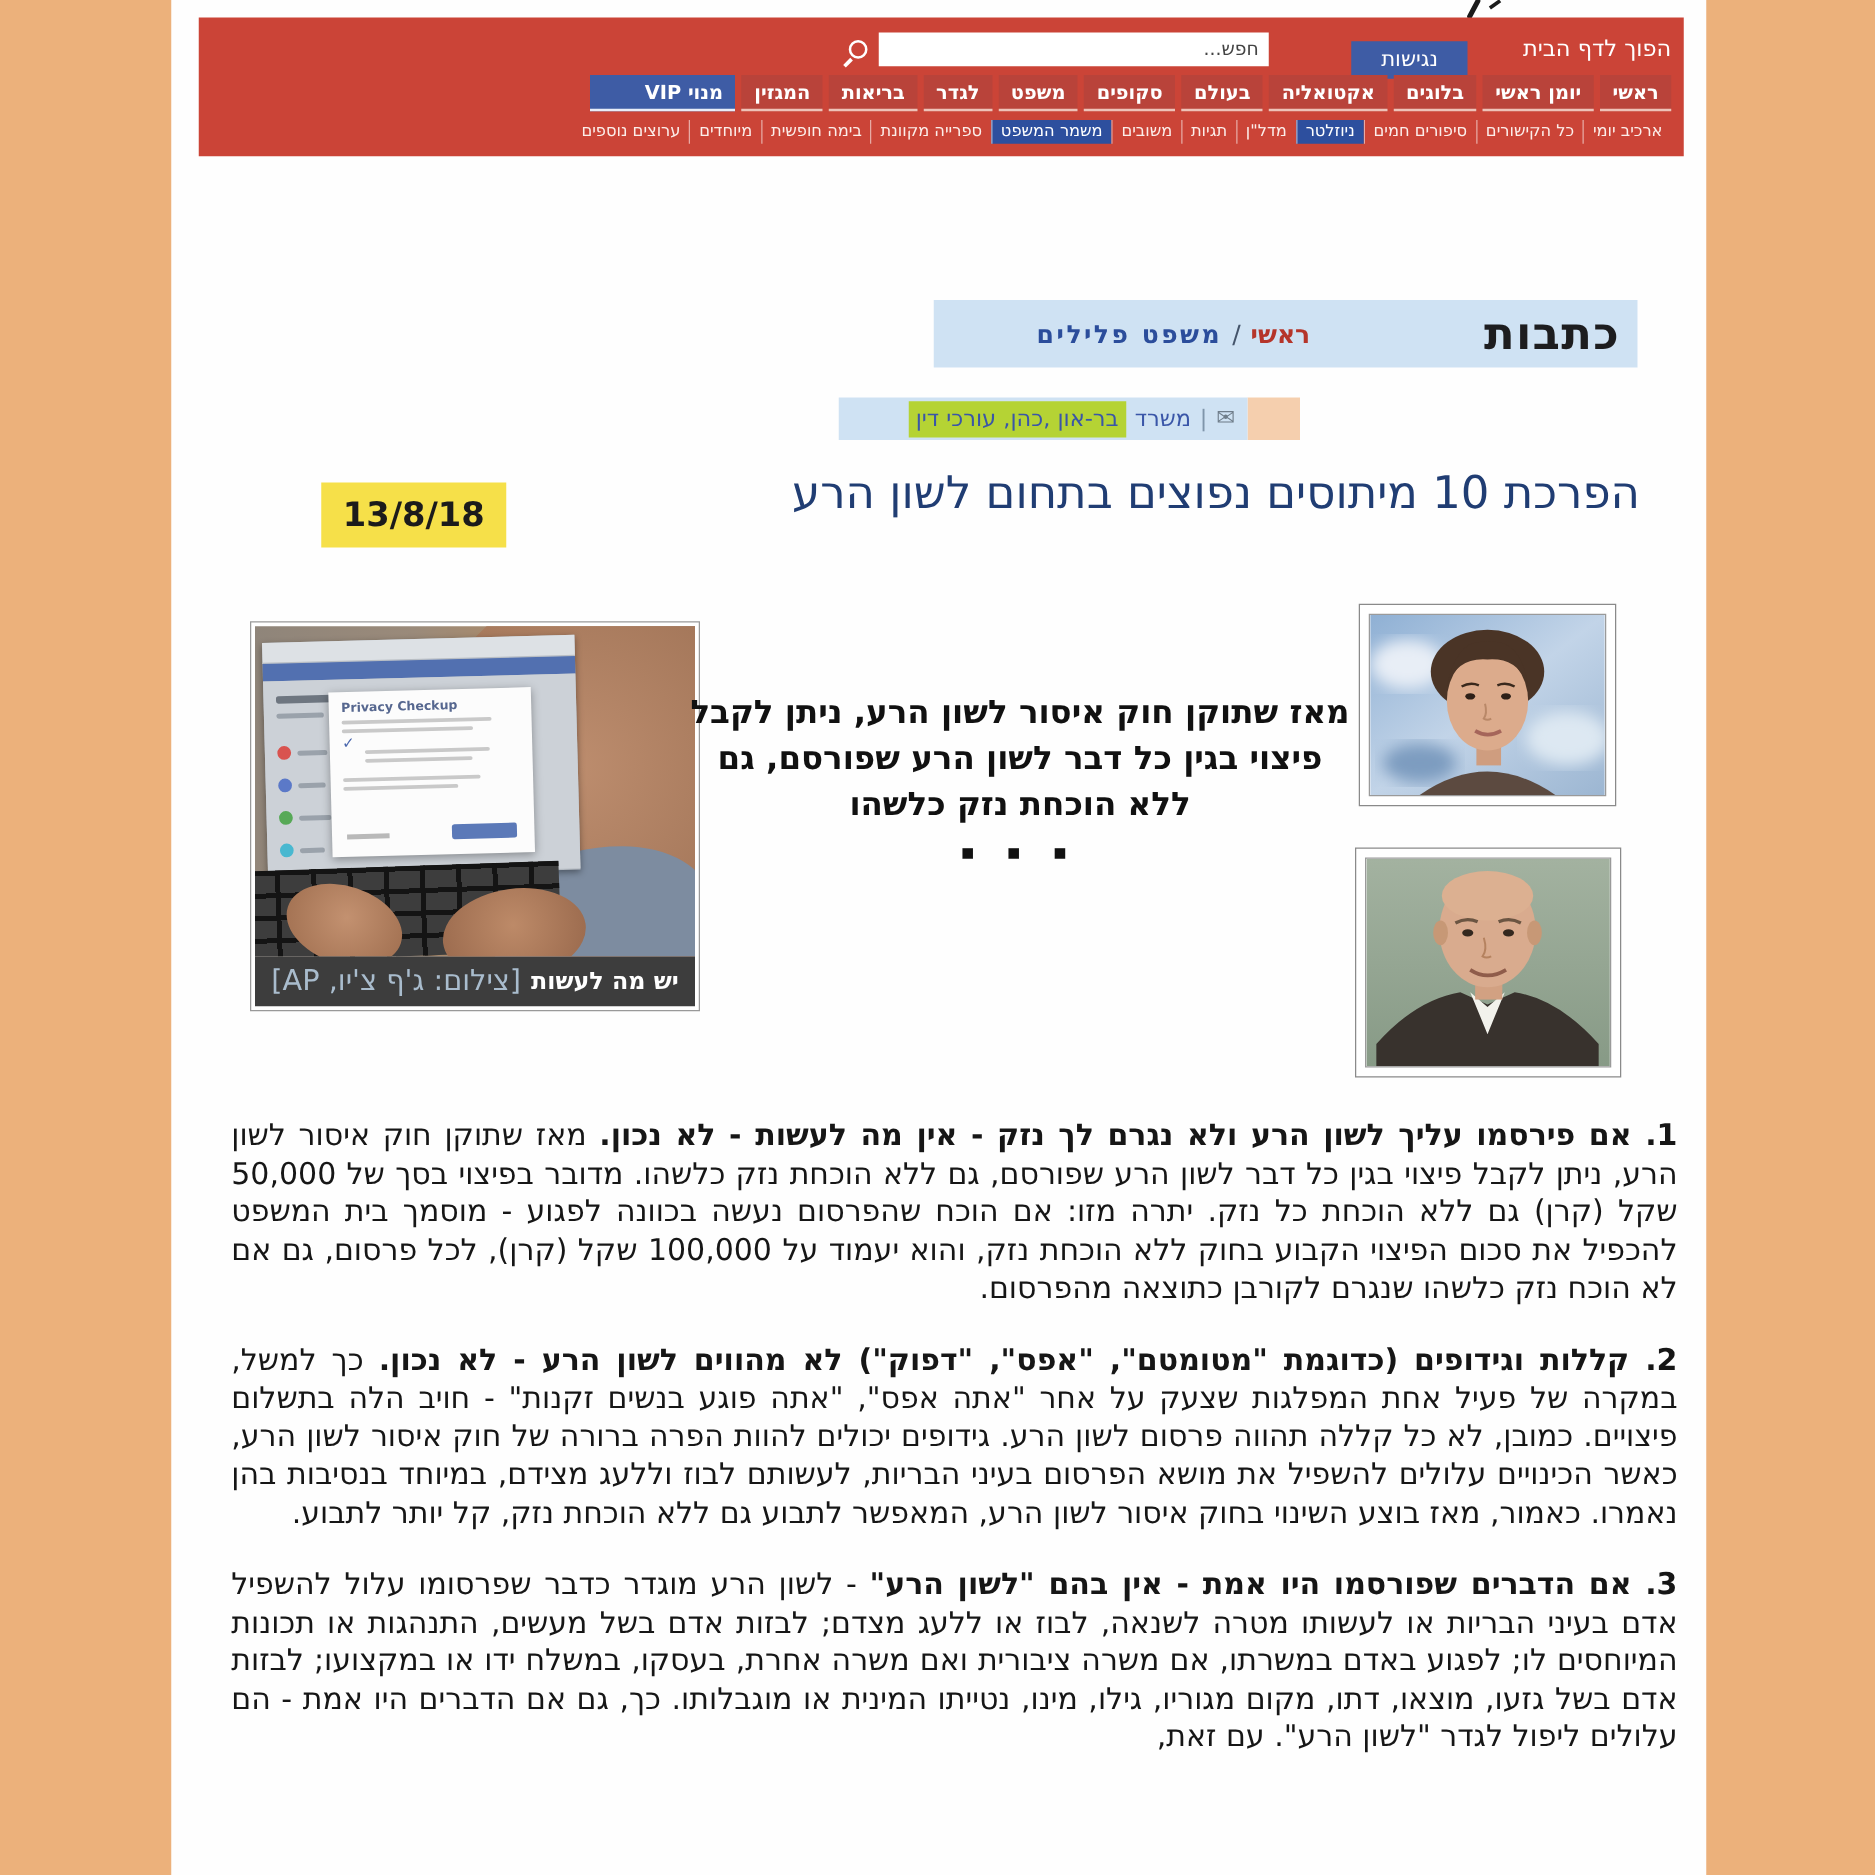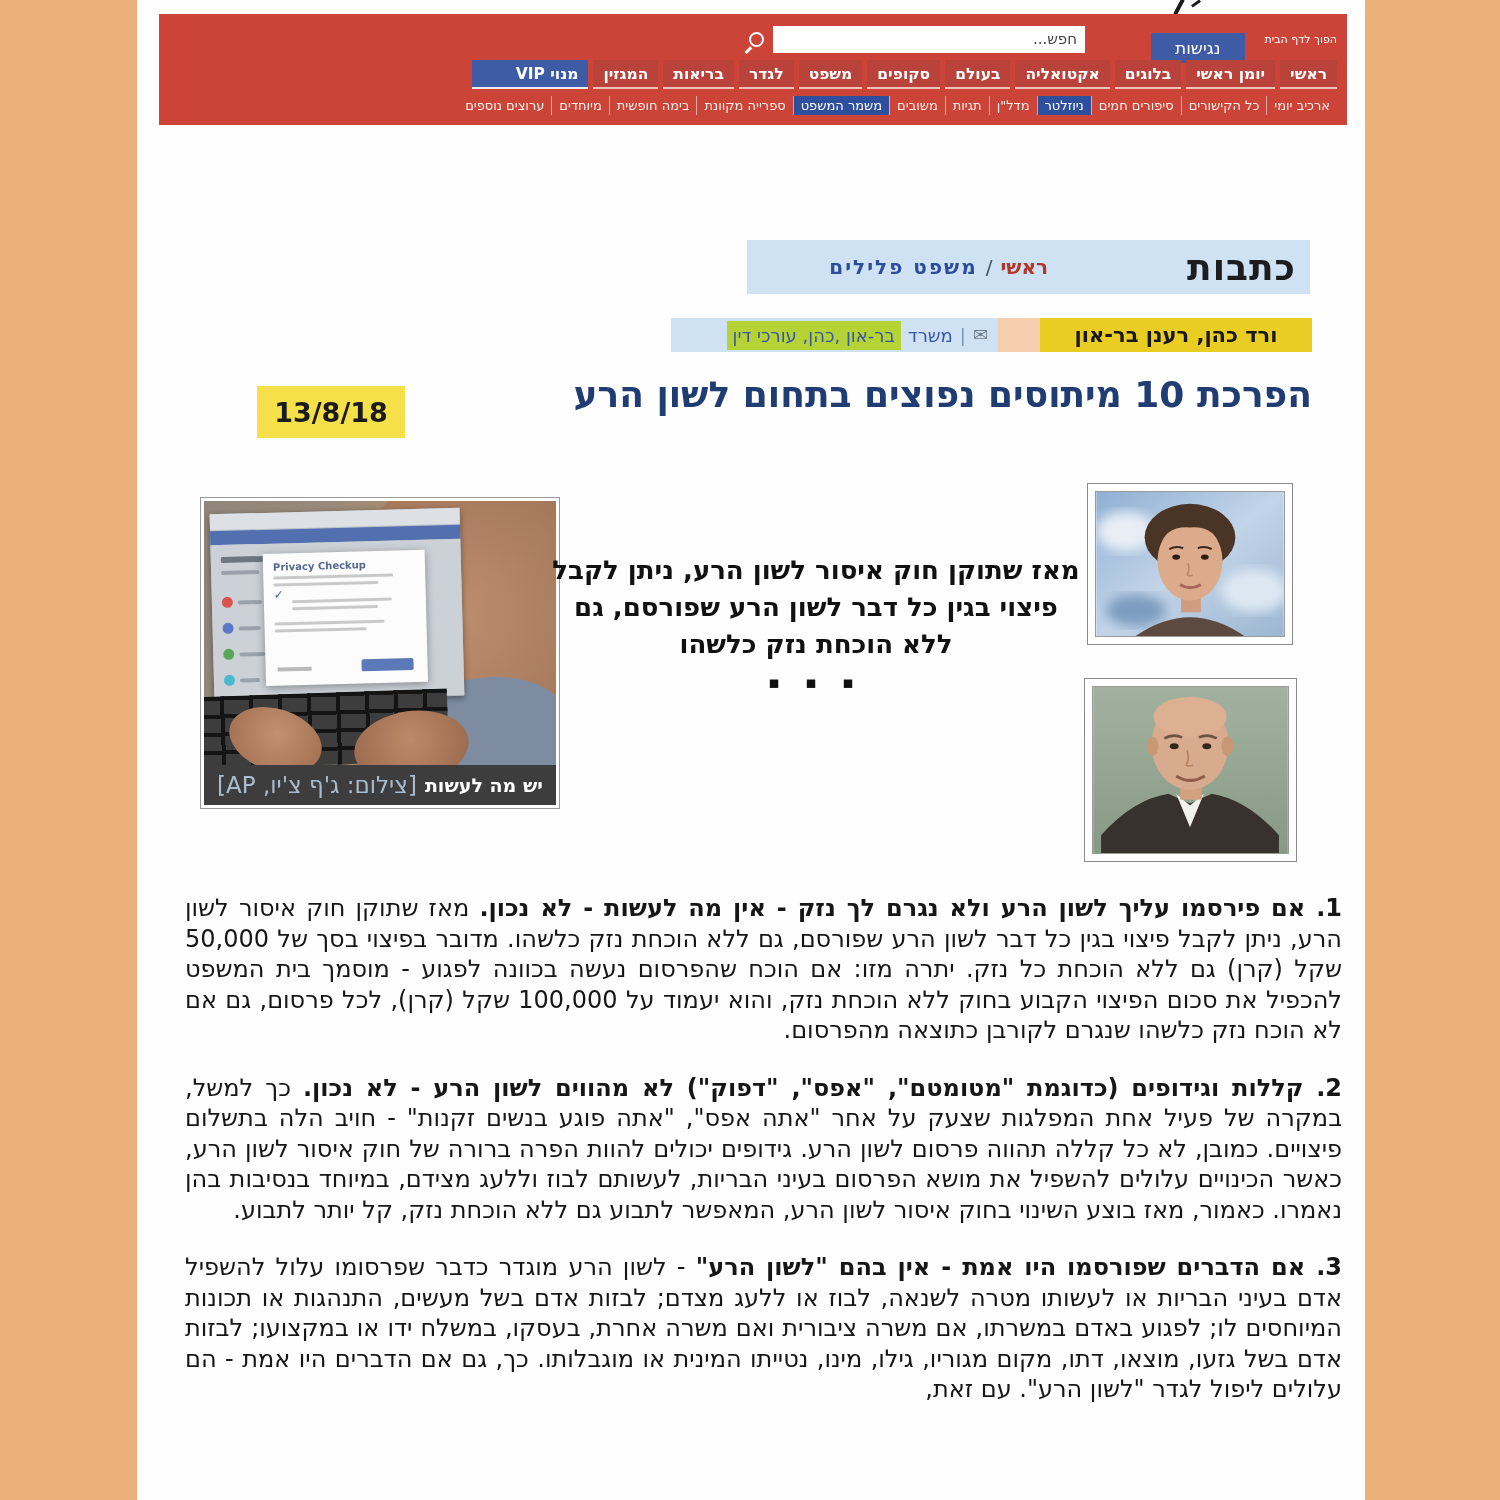--- a/index.html
+++ b/index.html
@@ -27,21 +27,21 @@
     width:243px; height:111px; background:#c74238; flex:0 0 auto;
     display:flex; flex-direction:column; align-items:center; justify-content:center;
     position:relative;
   }
   .logo-sep { position:absolute; left:0; top:16px; width:1px; height:28px; background:rgba(255,255,255,.75); }
   .logo-title { font-family:"DejaVu Serif", serif; font-weight:bold; font-size:52px;
     color:#fff; letter-spacing:1px; line-height:1; direction:ltr;}
   .logo-subtitle { font-size:23px; font-weight:bold; color:#fff; margin-top:2px; }
   .header-main { flex:1 1 auto; padding:7px 10px 0 6px; display:flex; flex-direction:column; }
   .top-row { display:flex; align-items:center; height:36px; }
-  .home-link { font-size:11px; color:#fff; margin-left:20px; cursor:pointer; white-space:nowrap;}
+  .home-link { font-size:18px; color:#fff; margin-left:44px; cursor:pointer; white-space:nowrap;}
   .access-btn { background:#3e5ca5; color:#fff; font-size:17px; padding:5px 24px;
     margin-left:66px; cursor:pointer; white-space:nowrap;margin-top:17px;}
   .search-wrap { display:flex; align-items:center; }
   .search-input { width:312px; height:27px; border:none; background:#fff; padding:0 8px;
     font-size:15px; font-family:"DejaVu Sans",sans-serif; direction:rtl; color:#333;}
   .search-input::placeholder { color:#444; }
   .search-icon { width:15px; height:15px; border:2.5px solid #fff; border-radius:50%;
     position:relative; margin-right:9px; display:inline-block;}
   .search-icon::after { content:""; position:absolute; width:2.5px; height:8px; background:#fff;
     left:-4px; top:12px; transform:rotate(45deg); }
@@ -73,21 +73,21 @@
   .envelope { color:#6f7d8a; font-size:18px; cursor:pointer; line-height:1;}
   .byline-sep { color:#7f95aa; }
   .office-prefix { color:#3a56a8; white-space:nowrap; cursor:pointer;}
   .office-hl { background:#b5d334; color:#3a56a8; padding:4px 6px; white-space:nowrap; cursor:pointer;}
 
   
   .date-box { position:absolute; left:120px; top:347px; width:148px; height:52px;
     background:#f6e049; display:flex; align-items:center; justify-content:center;
     font-size:27px; font-weight:bold; color:#1b1b1b; direction:ltr;margin-top:39px;}
   .headline { position:absolute; right:53px; top:374px; width:860px; text-align:right;
-    font-size:36px; font-weight:bold; color:#203d73; }
+    font-size:36px; font-weight:normal; color:#203d73; }
 
   
   .photo-card { position:absolute; right:805px; top:497px; width:360px;
     border:1px solid #999; background:#fff; padding:3px; direction:ltr;}
   .photo { position:relative; width:352px; height:264px; overflow:hidden;
     background:linear-gradient(100deg,#8f857a 0%,#9a8a7a 32%,#a78a6d 48%,#a57a58 62%,#8f6449 78%,#7d563e 100%);}
   .head-blur { position:absolute; right:-75px; top:-35px; width:300px; height:370px;
     border-radius:48%; background:radial-gradient(circle at 42% 40%, #bd8d6e 0%, #a4775a 55%, #8a6248 80%);}
   .shoulder { position:absolute; right:-10px; bottom:-12px; width:170px; height:100px;
     background:#7d8ca0; border-radius:60% 40% 0 0; }
@@ -185,21 +185,20 @@
 
   <div class="section-bar">
     <span class="section-title">כתבות</span>
     <span class="breadcrumb">
       <span class="crumb-root">ראשי</span>
       <span class="crumb-sep">/</span>
       <span class="crumb-cat">משפט פלילים</span>
     </span>
   </div>
 
-  <div class="byline-yellow">ורד כהן, רענן בר-און</div>
   <div class="byline-peach"></div>
   <div class="byline-blue">
     <span class="envelope">✉</span>
     <span class="byline-sep">|</span>
     <span class="office-prefix">משרד</span>
     <span class="office-hl">בר-און ,כהן, עורכי דין</span>
   </div>
 
   <div class="date-box">13/8/18</div>
   <div class="headline">הפרכת 10 מיתוסים נפוצים בתחום לשון הרע</div>

